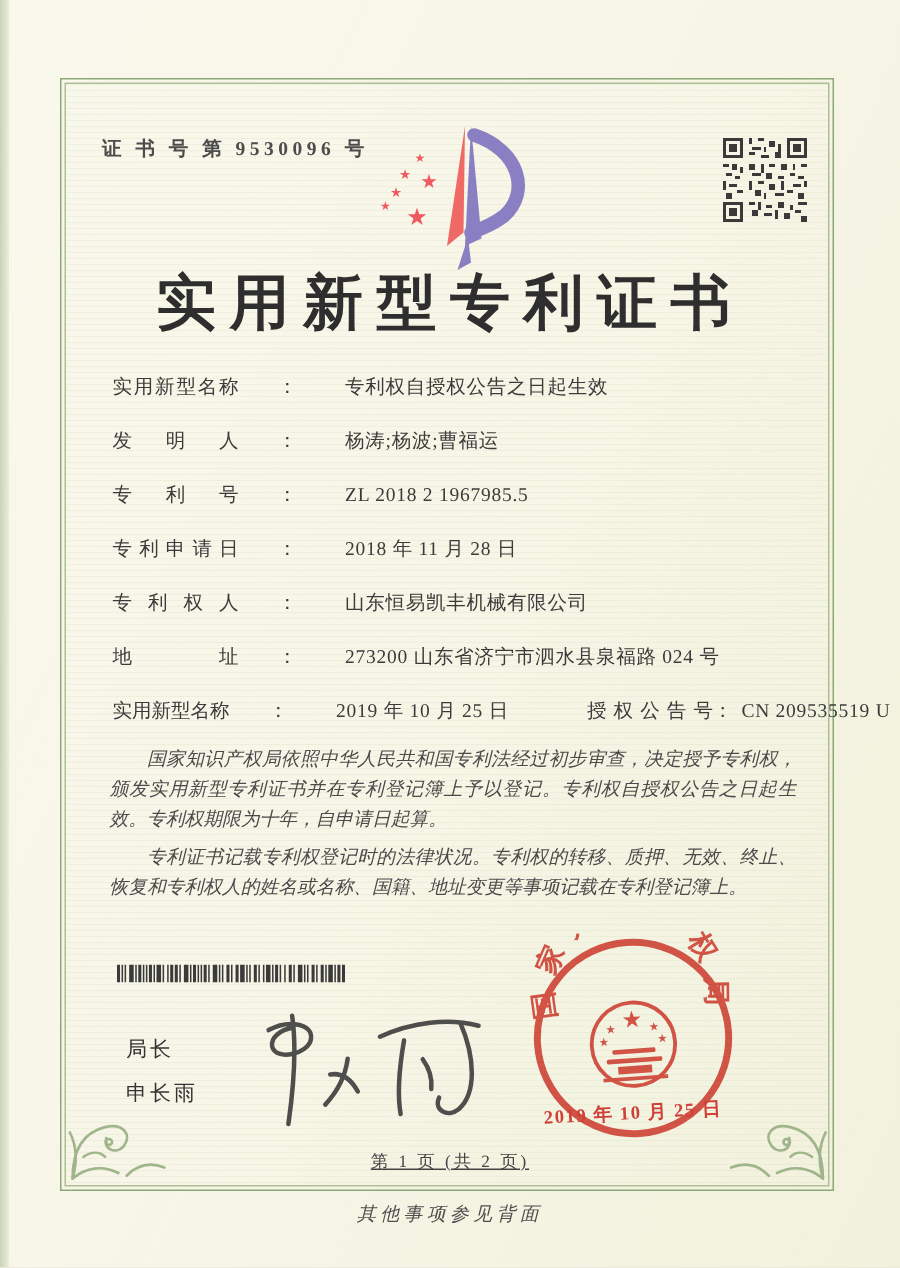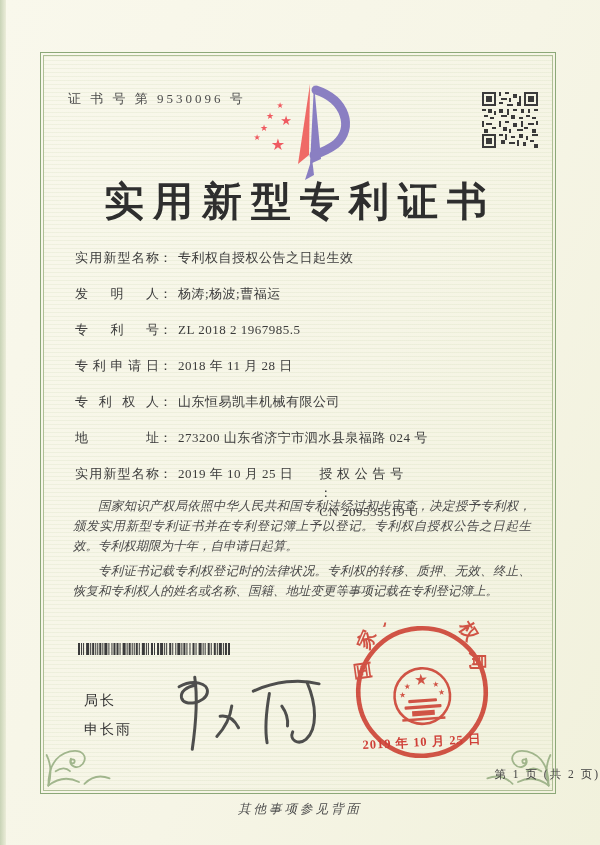--- a/index.html
+++ b/index.html
@@ -12,46 +12,46 @@
     background:linear-gradient(90deg,#b4c4a0,#e6e8d2);opacity:.7;}
   
   .frame{position:absolute;left:40px;top:52px;width:516px;height:742px;
     border:1.6px solid #8ca878;padding:2px;box-sizing:border-box;}
   .frame-inner{width:100%;height:100%;border:1px solid #aebf95;box-sizing:border-box;
     background:repeating-linear-gradient(180deg,rgba(186,203,158,.16) 0 1px,rgba(0,0,0,0) 1px 4px);}
   .ornament{position:absolute;width:72px;height:72px;opacity:.85;}
   .orn-left{left:43px;top:719px;}
   .orn-right{left:482px;top:719px;transform:scaleX(-1);}
   
-  .cert-no{position:absolute;left:68px;top:90px;font-size:13px;letter-spacing:3px;color:#4c4c4c;}
+  .cert-no{position:absolute;left:68px;top:90px;font-size:13px;letter-spacing:3px;color:#4c4c4c;font-weight:bold;}
   .logo{position:absolute;left:248px;top:76px;width:116px;height:110px;}
   .qr{position:absolute;left:482px;top:88px;width:56px;height:64px;}
   .title{position:absolute;left:0;right:0;top:174px;text-align:center;
     font-size:40px;font-weight:600;letter-spacing:9px;color:#2e2e2e;}
   
   .fields{position:absolute;left:75px;top:248px;width:456px;font-size:13px;color:#3b3b3b;}
-  .frow{display:flex;align-items:flex-start;line-height:19px;margin-bottom:17px;white-space:nowrap;}
+  .frow{display:flex;align-items:center;line-height:19px;margin-bottom:17px;white-space:nowrap;gap:26px;}
   .flabel{display:inline-block;width:84px;text-align:justify;text-align-last:justify;}
   .fcolon{margin-right:6px;}
   .fvalue{letter-spacing:.5px;}
-  .fpair2{margin-left:26px;display:flex;align-items:baseline;flex-direction:column;}
+  .fpair2{margin-left:26px;display:flex;align-items:baseline;}
   
   .paras{position:absolute;left:73px;top:497px;width:458px;font-size:12.5px;line-height:1.58;
     color:#4a4a4a;text-align:justify;font-style:italic;}
   .paras p{margin:0 0 6px 0;text-indent:2em;}
   
   .barcode{position:absolute;left:78px;top:643px;width:152px;height:12px;}
   .director{position:absolute;left:84px;top:686px;font-size:14px;line-height:29px;letter-spacing:2px;color:#333;}
   .signature{position:absolute;left:158px;top:666px;width:170px;height:92px;transform:rotate(-2deg);}
   .seal{position:absolute;left:350px;top:620px;width:144px;height:144px;
     mix-blend-mode:multiply;opacity:.9;transform:rotate(-4deg);}
   .seal-date{position:absolute;left:348px;top:734px;width:148px;text-align:center;
     color:#cf4038;font-size:12.5px;font-weight:bold;letter-spacing:1px;transform:rotate(-3deg);}
-  .page-num{position:absolute;left:0;right:0;top:767px;text-align:right;
-    font-size:11.5px;letter-spacing:2px;color:#444;}
+  .page-num{position:absolute;left:0;right:0;top:767px;text-align:center;
+    font-size:11.5px;letter-spacing:2px;color:#444;text-decoration:underline;}
   .back-note{position:absolute;left:0;right:0;top:801px;text-align:center;
     font-size:12.5px;letter-spacing:3px;color:#4e4e4e;font-style:italic;}
 </style>
 </head>
 <body>
 
 <div class="page">
   <div class="scan-edge"></div>
 
   <div class="frame">

